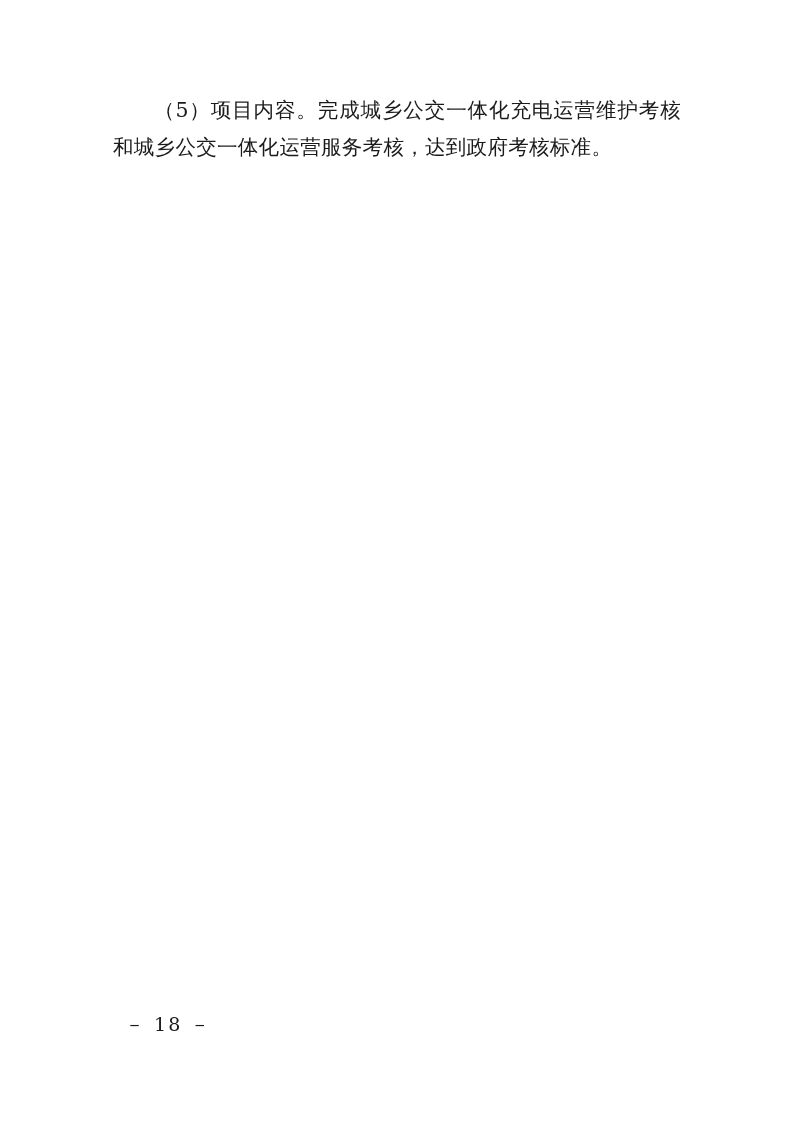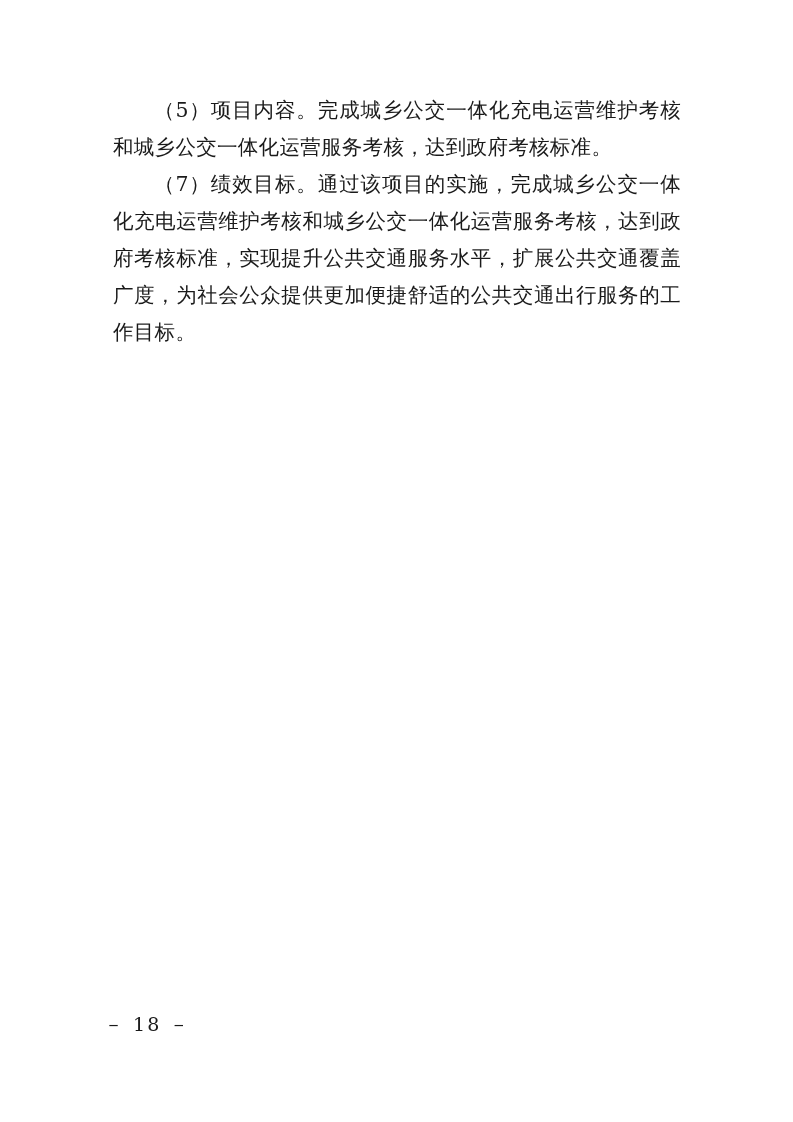--- a/index.html
+++ b/index.html
@@ -35,36 +35,35 @@
     line-height: 37px;
     text-align: justify;
     text-justify: inter-ideograph;
     text-indent: 2em;
     margin: 0 0 0 0;
     letter-spacing: 0.3px;
     word-break: break-all;
   }
   .footer {
     position: absolute;
-    left: 104px;
+    left: 125px;
     top: 1012px;
     width: 568px;
     text-align: left;
   }
   .page-number {
     font-size: 19px;
     font-family: "DejaVu Serif", "Liberation Serif", serif;
     color: #1a1a1a;
     letter-spacing: 2px;
   }
 </style>
 </head>
 <body>
 
 <div class="page">
   <div class="content">
     <p class="para">（5）项目内容。完成城乡公交一体化充电运营维护考核和城乡公交一体化运营服务考核，达到政府考核标准。</p>
-    <p class="para">（7）绩效目标。通过该项目的实施，完成城乡公交一体化充电运营维护考核和城乡公交一体化运营服务考核，达到政府考核标准，实现提升公共交通服务水平，扩展公共交通覆盖广度，为社会公众提供更加便捷舒适的公共交通出行服务的工作目标。</p>
   </div>
   <div class="footer">
     <span class="page-number">－ 18 －</span>
   </div>
 </div>
 
 </body></html>

